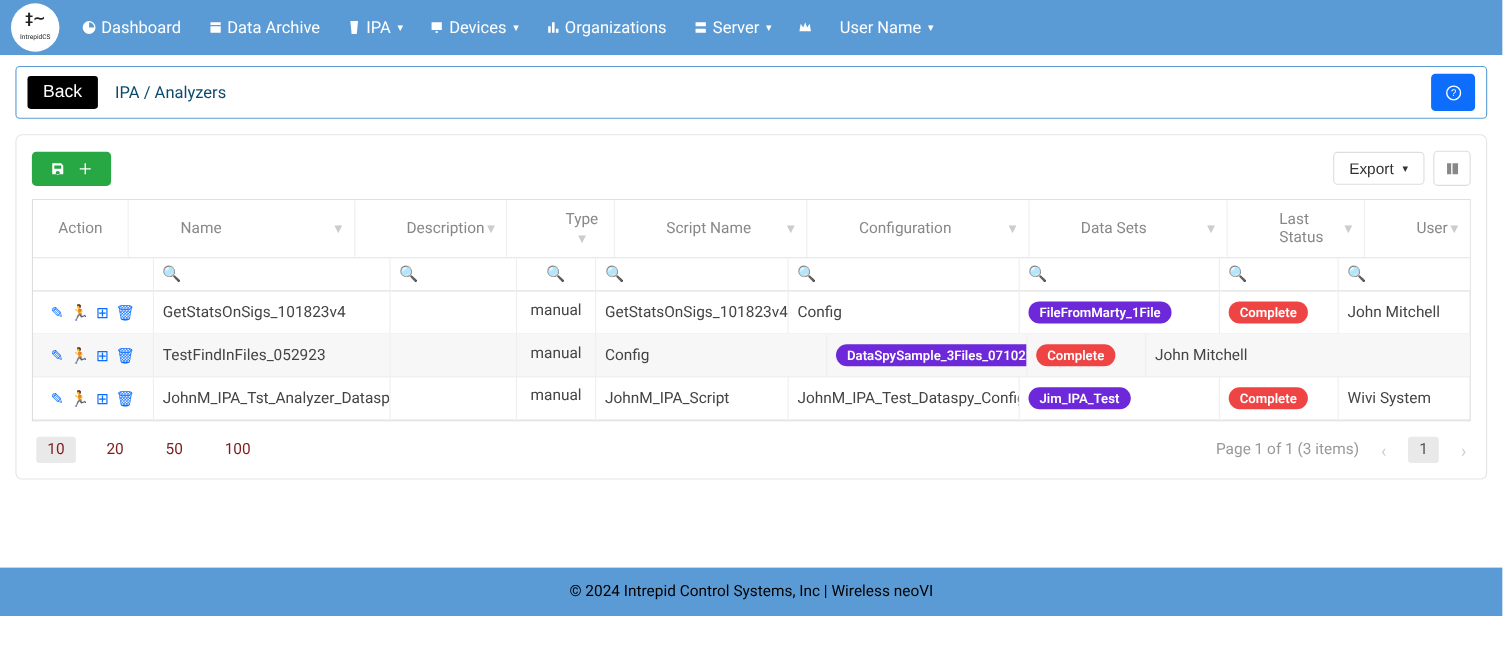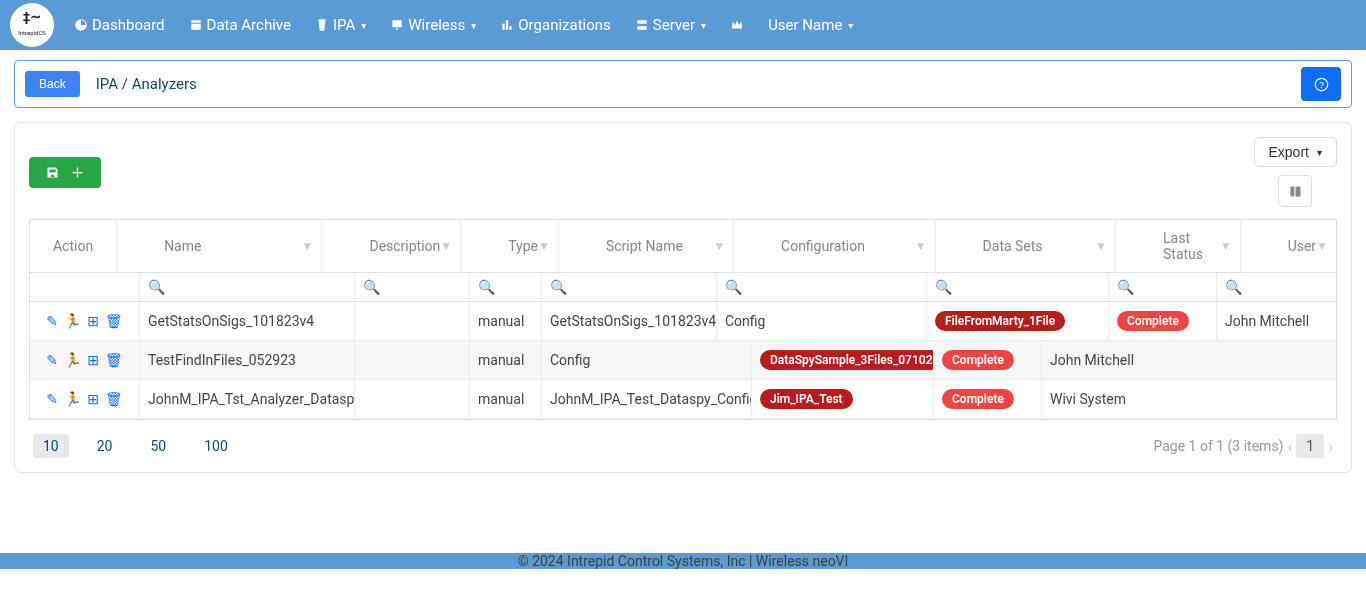--- a/index.html
+++ b/index.html
@@ -5,60 +5,60 @@
 * { box-sizing: border-box; margin: 0; padding: 0; }
 body { font-family: -apple-system, "Segoe UI", Roboto, "Helvetica Neue", Arial, sans-serif; font-size: 14px; color: #333; background: #fff; }
 .navbar { background: #5b9bd5; height: 50px; display: flex; align-items: center; padding: 0 10px; }
 .logo { width: 44px; height: 44px; background: #fff; border-radius: 50%; display: flex; align-items: center; justify-content: center; margin-right: 20px; overflow: hidden; }
 .nav-links { display: flex; align-items: center; gap: 24px; }
 .nav-link { color: #fff; text-decoration: none; font-size: 15px; display: flex; align-items: center; gap: 4px; cursor: pointer; }
 .nav-link svg { width: 14px; height: 14px; fill: #fff; }
 .caret { font-size: 10px; margin-left: 2px; }
 .subheader { margin: 10px 14px; border: 1px solid #5b9bd5; border-radius: 4px; display: flex; align-items: center; padding: 6px 10px; justify-content: space-between; }
 .subheader-left { display: flex; align-items: center; gap: 16px; }
-.back-btn { background: #3b82f6; color: #fff; border: none; padding: 6px 14px; border-radius: 3px; font-size: 12px; cursor: pointer; }
+.back-btn { background: #000000; color: #fff; border: none; padding: 6px 14px; border-radius: 3px; font-size: 16px; cursor: pointer; }
 .breadcrumb { color: #0c4a6e; font-size: 15px; }
 .help-btn { background: #0d6efd; color: #fff; border: none; border-radius: 4px; width: 40px; height: 34px; display: flex; align-items: center; justify-content: center; cursor: pointer; }
 .card { margin: 14px; border: 1px solid #e5e5e5; border-radius: 6px; padding: 14px; }
 .toolbar { display: flex; justify-content: space-between; align-items: center; margin-bottom: 12px; }
 .left-actions { display: flex; gap: 0; }
 .green-btn { background: #28a745; color: #fff; border: none; padding: 8px 16px; border-radius: 4px; cursor: pointer; display: flex; align-items: center; gap: 10px; font-size: 16px; }
-.right-actions { display: flex; gap: 8px; align-items: center; flex-direction: column; }
+.right-actions { display: flex; gap: 8px; align-items: center; }
 .export-btn { background: #fff; border: 1px solid #ddd; border-radius: 4px; padding: 6px 14px; cursor: pointer; color: #333; font-size: 14px; display: flex; align-items: center; gap: 6px; }
 .column-chooser { background: #fff; border: 1px solid #ddd; border-radius: 4px; width: 34px; height: 32px; display: flex; align-items: center; justify-content: center; cursor: pointer; color: #666; }
 .grid { border: 1px solid #ddd; }
 .grid-header { display: flex; background: #fff; border-bottom: 1px solid #ddd; gap: 39px; }
 .grid-header-cell { padding: 10px 8px; color: #888; display: flex; align-items: center; justify-content: space-between; border-right: 1px solid #eee; }
 .grid-header-cell:last-child { border-right: none; }
 .filter-icon { color: #ccc; font-size: 12px; cursor: pointer; }
 .grid-filter-row { display: flex; background: #fff; border-bottom: 1px solid #ddd; }
 .grid-filter-cell { padding: 6px 8px; border-right: 1px solid #eee; color: #bbb; display: flex; align-items: center; }
 .grid-filter-cell:last-child { border-right: none; }
 .search-icon { font-size: 14px; cursor: pointer; }
 .grid-row { display: flex; border-bottom: 1px solid #eee; }
 .grid-row:nth-child(even) { background: #f7f7f7; }
 .grid-cell { padding: 9px 8px; border-right: 1px solid #eee; color: #444; display: flex; align-items: center; overflow: hidden; white-space: nowrap; }
 .grid-cell:last-child { border-right: none; }
 .action-icons { display: flex; gap: 6px; justify-content: center; width: 100%; }
 .action-icon { color: #0d6efd; cursor: pointer; font-size: 14px; }
 .pill { border-radius: 12px; padding: 3px 10px; font-size: 12px; color: #fff; font-weight: 600; display: inline-block; }
-.pill-teal { background: #b91c1c; }
+.pill-teal { background: #6d28d9; }
 .pill-green { background: #ef4444; }
 .pager { display: flex; justify-content: space-between; align-items: center; margin-top: 14px; padding: 0 4px; }
 .page-sizes { display: flex; gap: 18px; align-items: center; }
-.page-size { padding: 4px 10px; cursor: pointer; color: #0c4a6e; border-radius: 3px; }
+.page-size { padding: 4px 10px; cursor: pointer; color: #7f1d1d; border-radius: 3px; }
 .page-size.active { background: #e9e9e9; }
-.pager-right { display: flex; align-items: center; gap: 4px; color: #999; }
+.pager-right { display: flex; align-items: center; gap: 20px; color: #999; }
 .page-nav { color: #ccc; cursor: pointer; font-size: 16px; }
 .page-num { background: #e9e9e9; padding: 4px 10px; border-radius: 3px; color: #555; }
-.footer { background: #5b9bd5; color: #404040; text-align: center; padding: 0; margin-top: 80px; font-size: 14px; }
+.footer { background: #5b9bd5; color: #000000; text-align: center; padding: 14px; margin-top: 80px; font-size: 14px; }
 .col-action { width: 110px; justify-content: center; }
 .col-name { width: 215px; }
 .col-desc { width: 115px; }
-.col-type { width: 72px; }
+.col-type { width: 72px; flex-direction: column; }
 .col-script { width: 175px; }
 .col-config { width: 210px; justify-content: space-between; }
 .col-datasets { width: 182px; }
 .col-status { width: 108px; }
 .col-user { width: 95px; flex: 1; }
 svg.ico { width: 15px; height: 15px; fill: currentColor; }
 </style>
 </head>
 <body>
 
@@ -87,21 +87,21 @@
         <svg viewBox="0 0 24 24">
           <path d="M6 2h12l-2 20H8z"></path>
         </svg>
         <span>IPA</span>
         <span class="caret">▾</span>
       </a>
     <a class="nav-link">
         <svg viewBox="0 0 24 24">
           <path d="M4 4h16v12H4zm6 14h4v2h-4z"></path>
         </svg>
-        <span>Wireless</span>
+        <span>Devices</span>
         <span class="caret">▾</span>
       </a>
     <a class="nav-link">
         <svg viewBox="0 0 24 24">
           <path d="M4 20h4V10H4zm6 0h4V4h-4zm6 0h4V14h-4z"></path>
         </svg>
         <span>Organizations</span>
       </a>
     <a class="nav-link">
         <svg viewBox="0 0 24 24">
@@ -280,20 +280,21 @@
       <div class="action-icons">
         <span class="action-icon">✎</span>
         <span class="action-icon">🏃</span>
         <span class="action-icon">⊞</span>
         <span class="action-icon">🗑</span>
       </div>
     </div>
     <div class="grid-cell col-name">JohnM_IPA_Tst_Analyzer_Dataspy</div>
     <div class="grid-cell col-desc"></div>
     <div class="grid-cell col-type">manual</div>
+    <div class="grid-cell col-script">JohnM_IPA_Script</div>
     <div class="grid-cell col-config">JohnM_IPA_Test_Dataspy_Config</div>
     <div class="grid-cell col-datasets">
             <span class="pill pill-teal">Jim_IPA_Test</span>
           </div>
     <div class="grid-cell col-status">
             <span class="pill pill-green">Complete</span>
           </div>
     <div class="grid-cell col-user">Wivi System</div>
   </div>
       </div>

